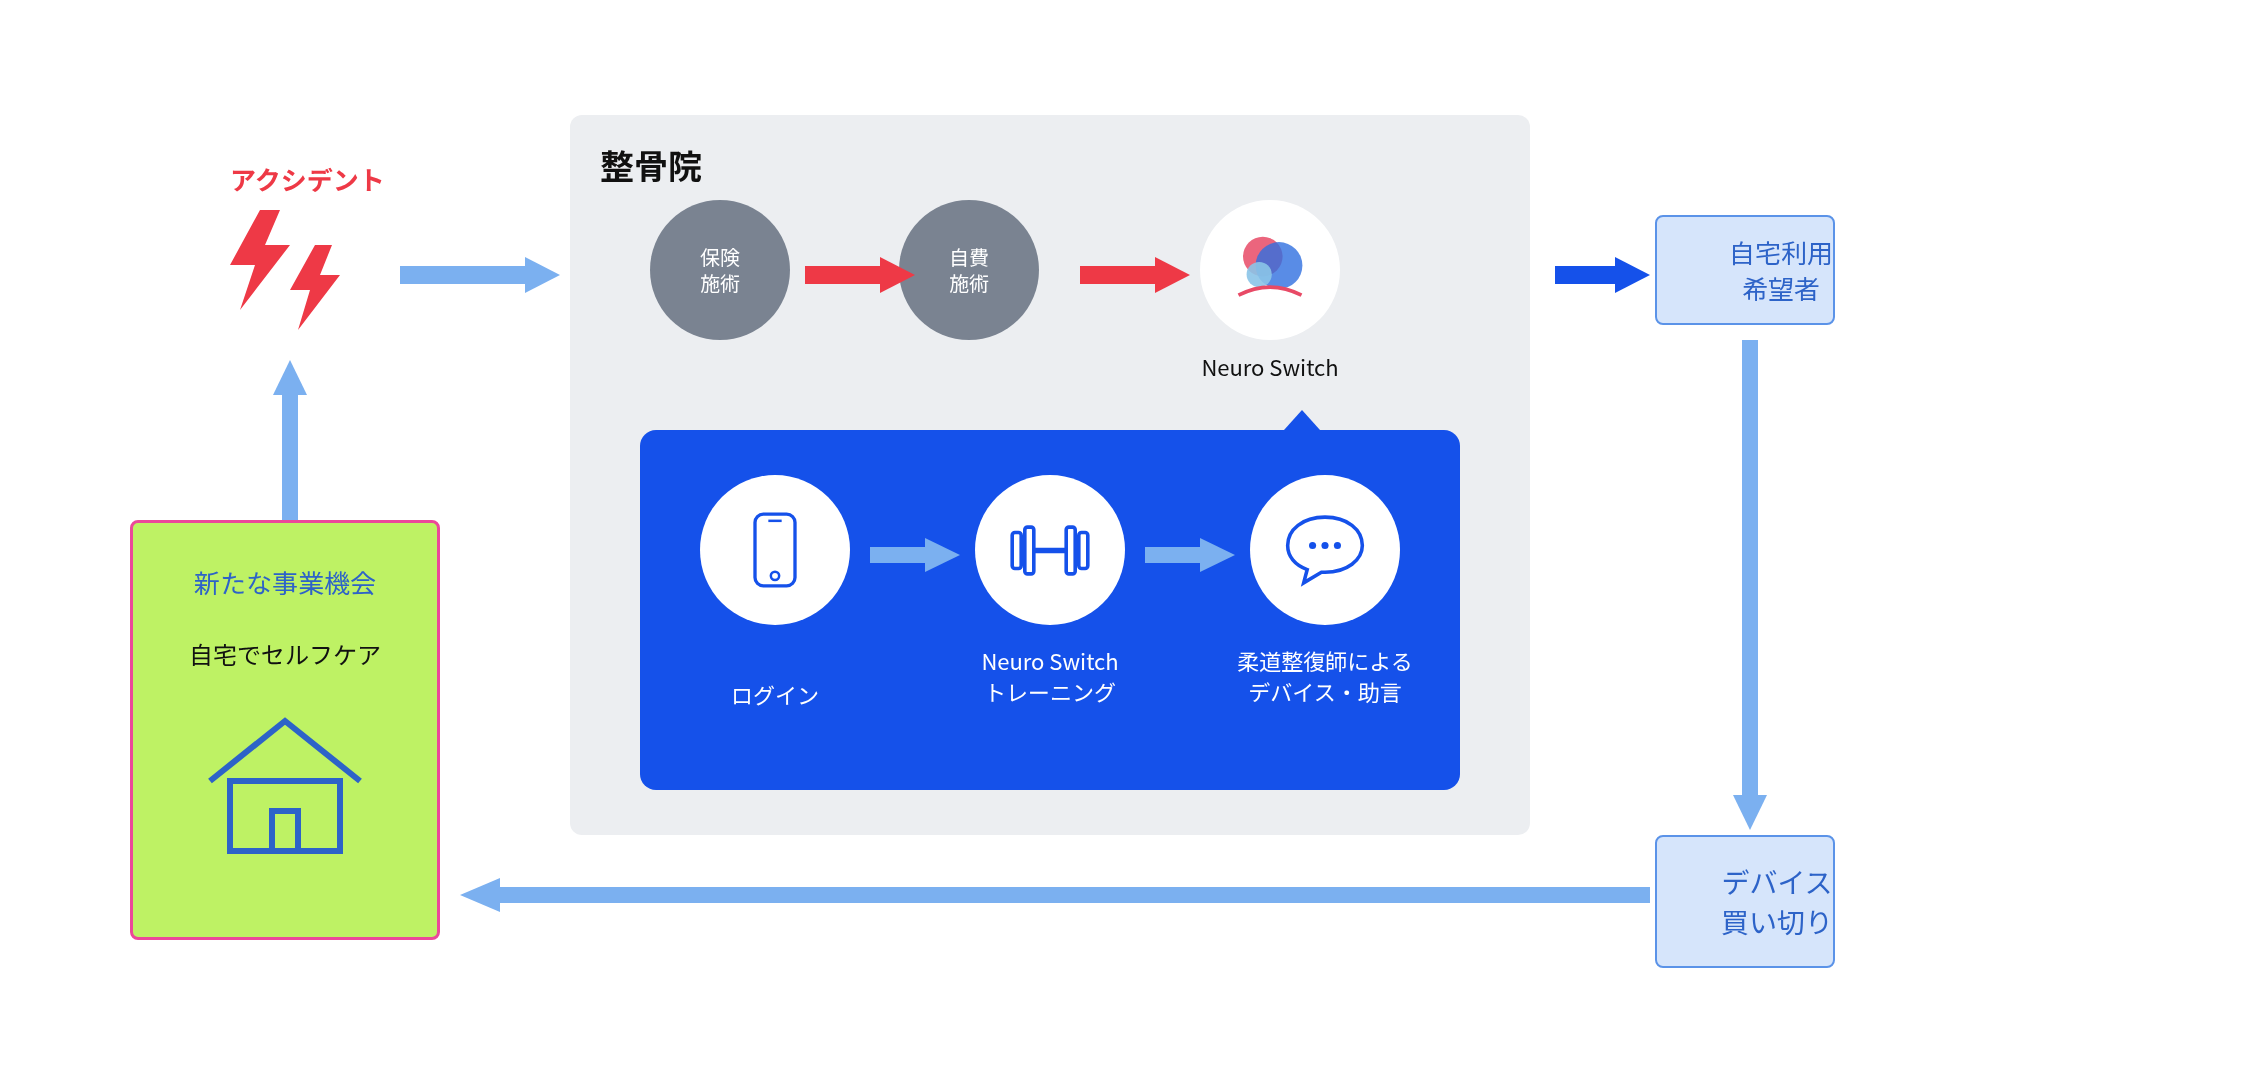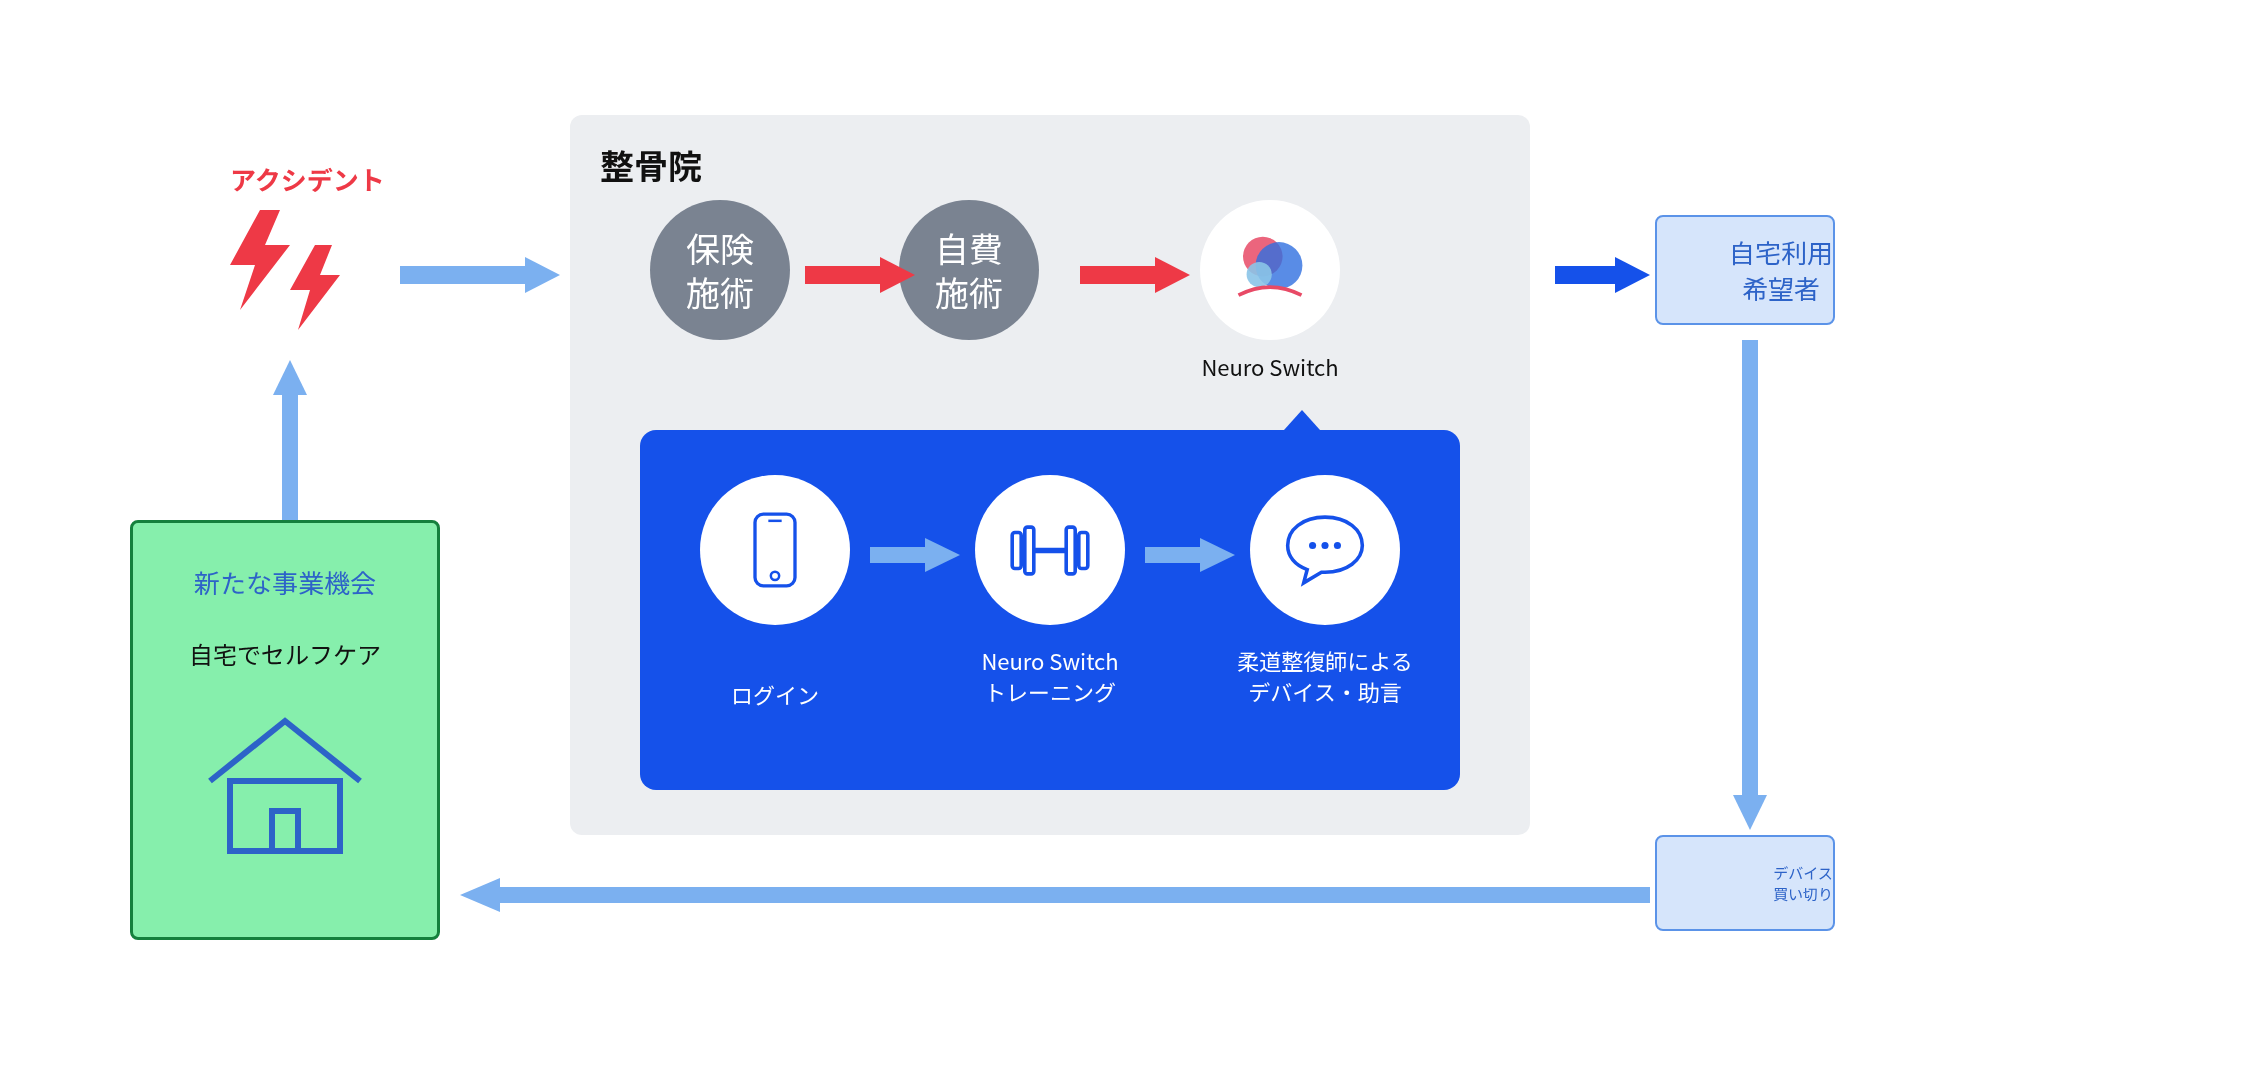--- a/index.html
+++ b/index.html
@@ -43,21 +43,21 @@
   .circle-node {
     position: absolute;
     width: 140px; height: 140px;
     border-radius: 50%;
     background: #7a8391;
     color: #fff;
     display: flex;
     align-items: center;
     justify-content: center;
     text-align: center;
-    font-size: 34px;
+    font-size: 20px;
     line-height: 1.3;
   }
   .node-insurance { left: 650px;  top: 200px; }
   .node-self     { left: 899px;  top: 200px; }
 
   
   .node-neuro {
     position: absolute;
     left: 1200px; top: 200px;
     width: 140px; height: 140px;
@@ -123,29 +123,29 @@
     border-radius: 8px;
     color: #2d63c8;
     display: flex;
     align-items: center;
     justify-content: flex-end;
     text-align: center;
     font-size: 26px;
     line-height: 1.4;
   }
   .box-homeuser { left: 1655px; top: 215px; width: 180px; height: 110px; }
-  .box-device   { left: 1655px; top: 835px; width: 180px; height: 96px; font-size: 15px; }
+  .box-device   { left: 1655px; top: 835px; width: 180px; height: 133px; font-size: 28px; }
 
   
   .opportunity {
     position: absolute;
     left: 130px; top: 520px;
     width: 310px; height: 420px;
-    background: #86efac;
-    border: 3px solid #15803d;
+    background: #bef264;
+    border: 3px solid #ec4899;
     border-radius: 8px;
     text-align: center;
     padding-top: 40px;
   }
   .opportunity .line1 { color: #2d63c8; font-size: 26px; }
   .opportunity .line2 { color: #2d63c8; font-size: 32px; font-weight: 700; margin-top: 12px; }
   .opportunity .line3 { color: #111;    font-size: 24px; margin-top: 36px; }
   .house-icon { margin: 40px auto 0; width: 170px; height: 150px; color: #2d63c8; }
 
   

